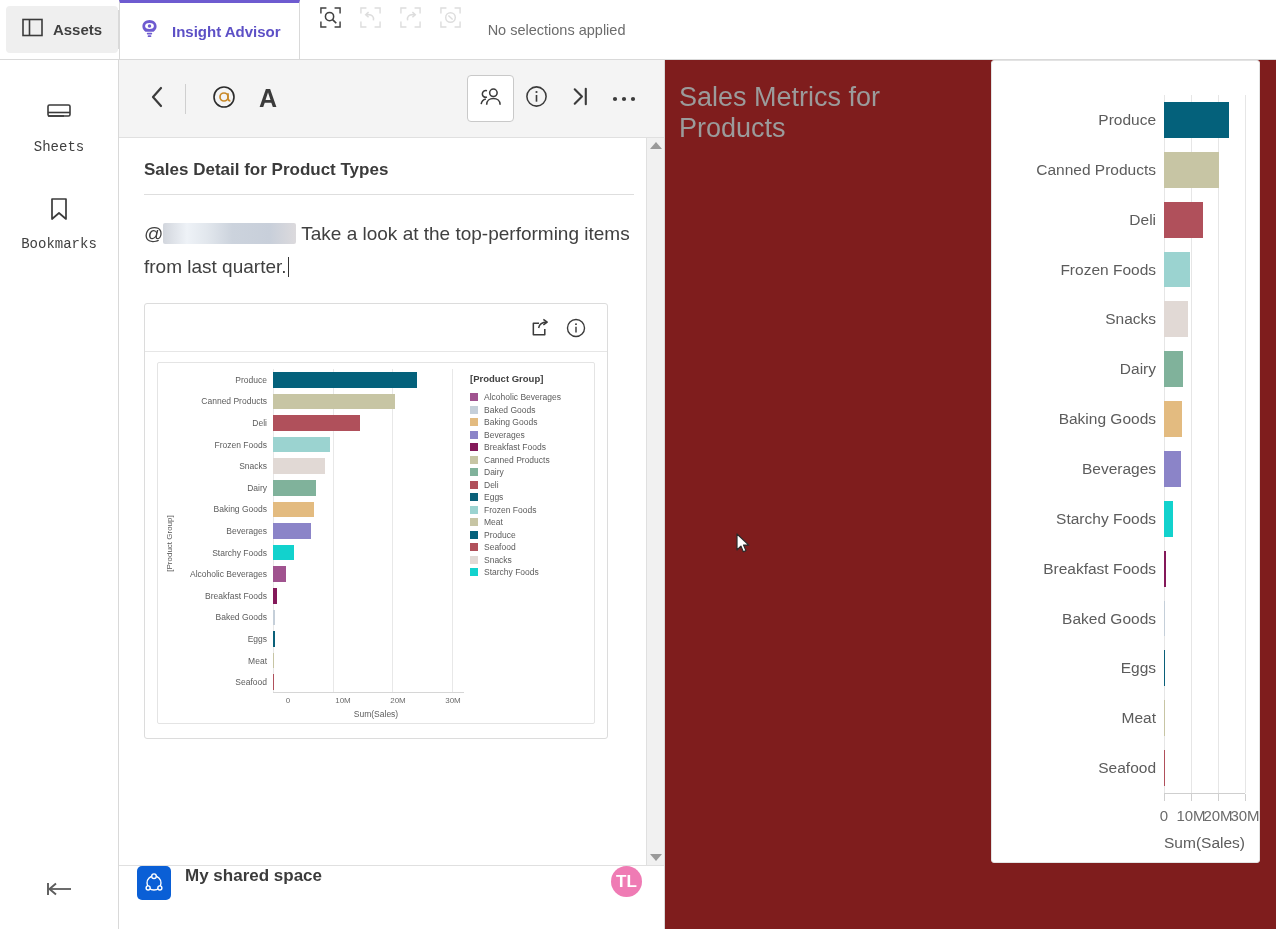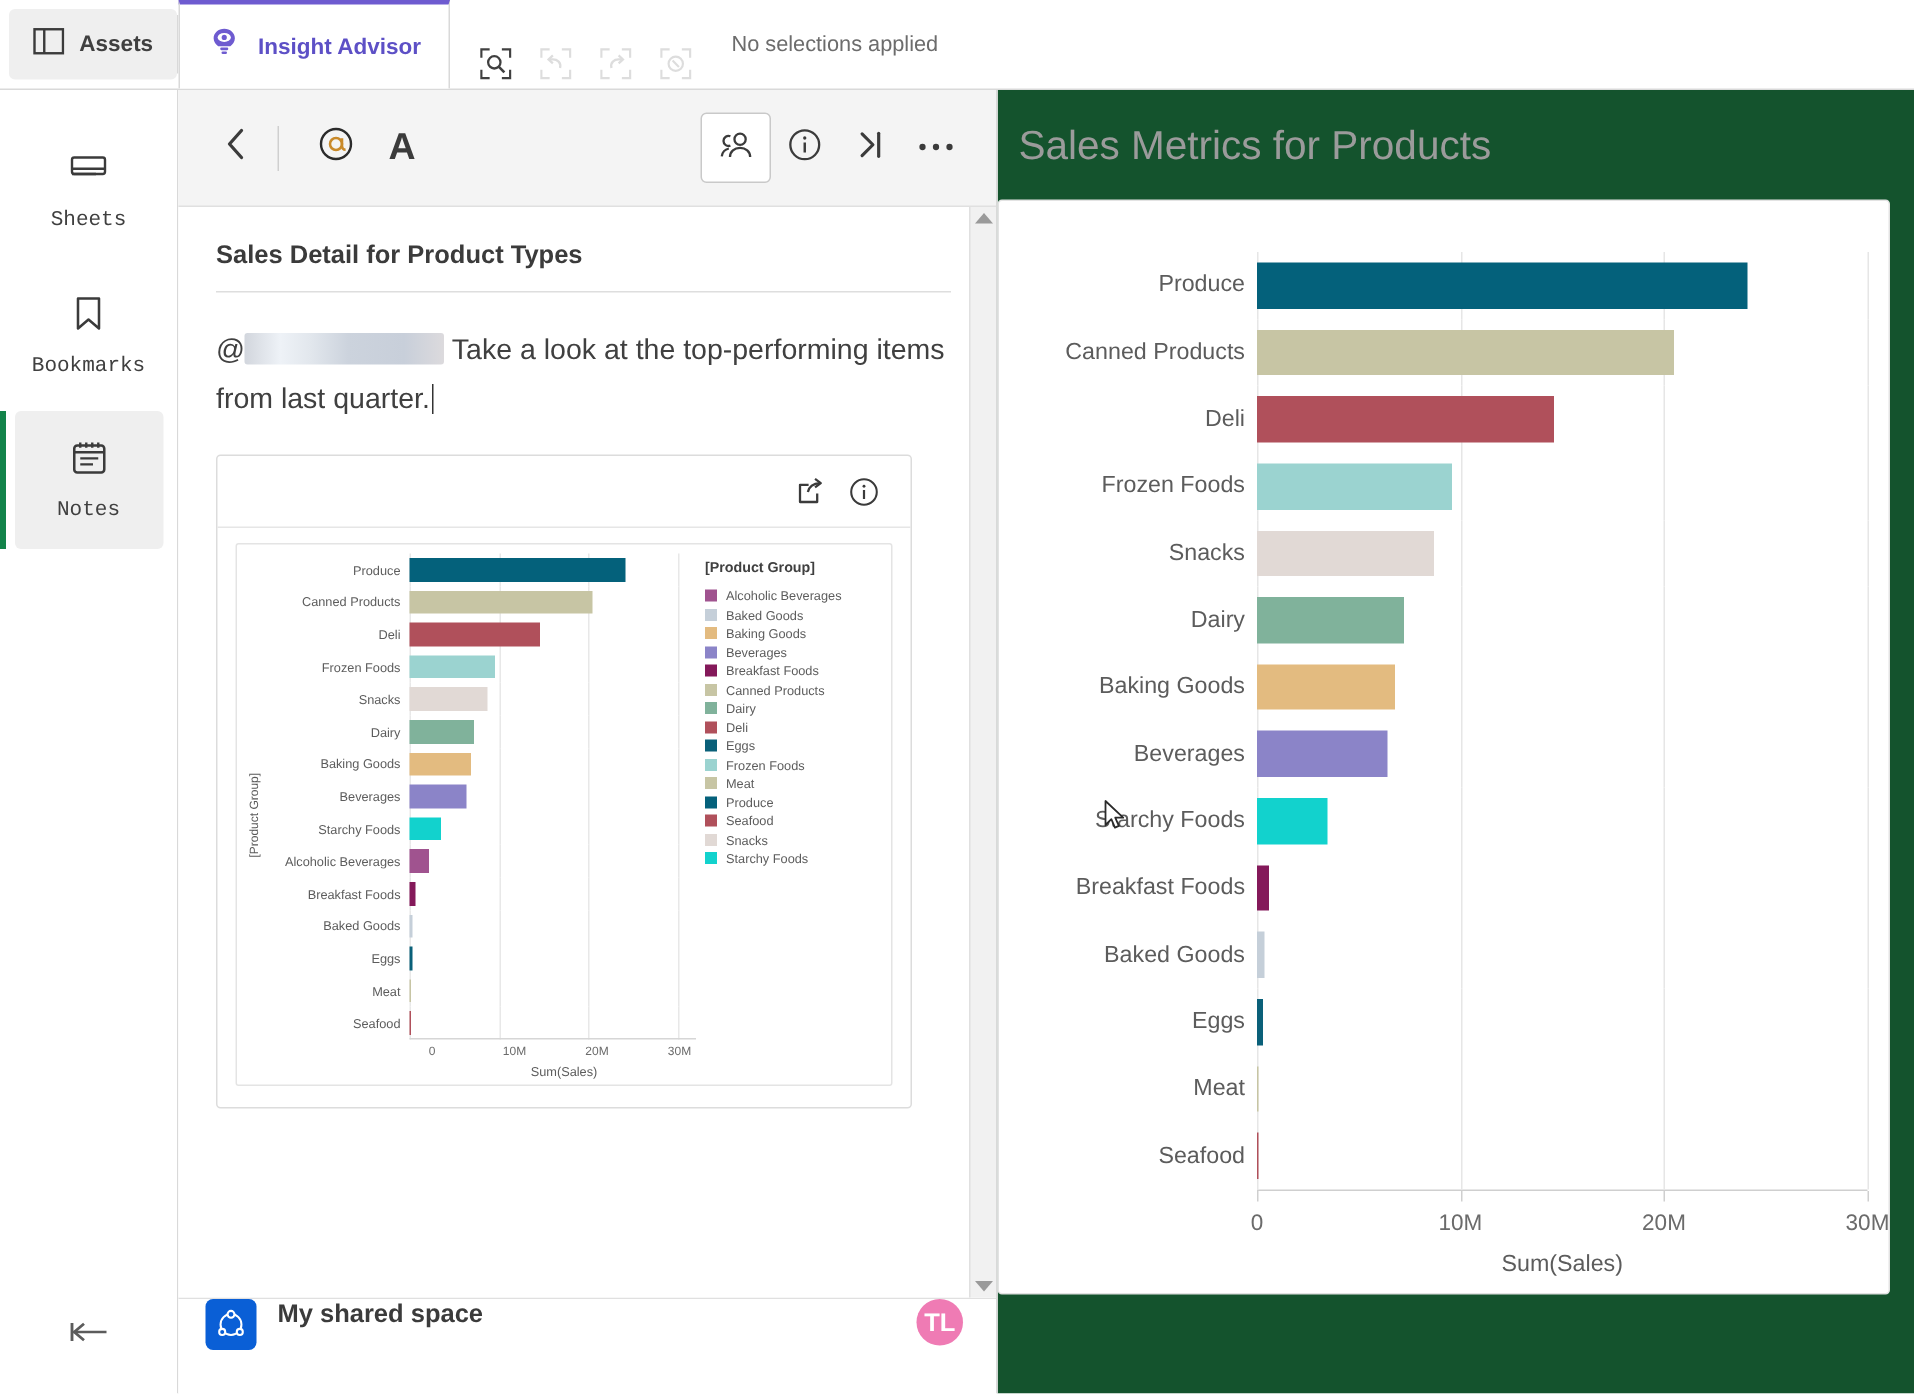--- a/index.html
+++ b/index.html
@@ -30,21 +30,21 @@
   .insight-tab {
     display: flex; align-items: center; gap: 11px;
     padding: 0 18px;
     border-top: 3px solid #6e5bd0;
     border-right: 1px solid #d9d9d9;
     border-left: 1px solid #d9d9d9;
     background: #fff; cursor: pointer;
   }
   .insight-label { font-size: 15px; color: #5d50c6; font-weight: 600; }
 
-  .tool-group { display: flex; align-items: flex-end; gap: 6px; padding-left: 14px; }
+  .tool-group { display: flex; align-items: flex-start; gap: 6px; padding-left: 14px; }
   .tb-icon {
     width: 34px; height: 34px; display: flex; align-items: center; justify-content: center;
     cursor: pointer; border-radius: 3px;
   }
   .tb-icon.disabled { opacity: .33; cursor: default; }
   .sel-text { font-size: 14.5px; color: #6c6c6c; margin-left: 14px; align-self: center; }
 
   
   .body { flex: 1; display: flex; min-height: 0; }
 
@@ -181,21 +181,21 @@
   }
   .space-name { font-size: 17px; color: #3b3b3b; font-weight: 600; margin-left: 14px; }
   .avatar {
     margin-left: auto; width: 31px; height: 31px; border-radius: 50%;
     background: #ef7bb4; color: #fff; font-size: 17px; font-weight: 700;
     display: flex; align-items: center; justify-content: center; cursor: pointer;
   }
 
   
   .main {
-    flex: 1; background: #14532d; display: flex; flex-direction: column;
+    flex: 1; background: #7f1d1d; display: flex; flex-direction: row;
     padding: 0 16px 0 0;
   }
   .main-title {
     font-size: 27px; color: #9b9b9b; font-weight: 400;
     padding: 22px 0 20px 14px;
   }
   .main-card {
     flex: 1; margin: 0 0 66px 0; background: #fff;
     border: 1px solid #e3e3e3; border-radius: 3px;
     display: flex; flex-direction: column; padding: 22px 14px 10px 0;
@@ -303,35 +303,20 @@
 
       <div class="rail-item">
         <span>
           <svg width="20" height="25" viewBox="0 0 20 25">
             <path d="M3 2h14v20l-7-6-7 6z" fill="none" stroke="#3b3b3b" stroke-width="1.7" stroke-linejoin="round"></path>
           </svg>
         </span>
         <span class="rail-label">Bookmarks</span>
       </div>
 
-      <div class="rail-item active">
-        <span>
-          <svg width="25" height="25" viewBox="0 0 25 25">
-            <rect x="2.5" y="4" width="20" height="18" rx="2" fill="none" stroke="#3b3b3b" stroke-width="1.7"></rect>
-            <line x1="2.5" y1="8.5" x2="22.5" y2="8.5" stroke="#3b3b3b" stroke-width="1.7"></line>
-            <line x1="6.5" y1="2" x2="6.5" y2="5.5" stroke="#3b3b3b" stroke-width="1.6"></line>
-            <line x1="10.5" y1="2" x2="10.5" y2="5.5" stroke="#3b3b3b" stroke-width="1.6"></line>
-            <line x1="14.5" y1="2" x2="14.5" y2="5.5" stroke="#3b3b3b" stroke-width="1.6"></line>
-            <line x1="18.5" y1="2" x2="18.5" y2="5.5" stroke="#3b3b3b" stroke-width="1.6"></line>
-            <line x1="6.5" y1="12.5" x2="18.5" y2="12.5" stroke="#3b3b3b" stroke-width="1.5"></line>
-            <line x1="6.5" y1="16.5" x2="15" y2="16.5" stroke="#3b3b3b" stroke-width="1.5"></line>
-          </svg>
-        </span>
-        <span class="rail-label">Notes</span>
-      </div>
 
 
       <div class="rail-collapse">
         <span>
           <svg width="30" height="18" viewBox="0 0 30 18">
             <line x1="3" y1="3" x2="3" y2="15" stroke="#5c5c5c" stroke-width="1.9"></line>
             <line x1="4" y1="9" x2="26" y2="9" stroke="#5c5c5c" stroke-width="1.8"></line>
             <path d="M11 3.5L4.5 9l6.5 5.5" fill="none" stroke="#5c5c5c" stroke-width="1.9" stroke-linejoin="round"></path>
           </svg>
         </span>

